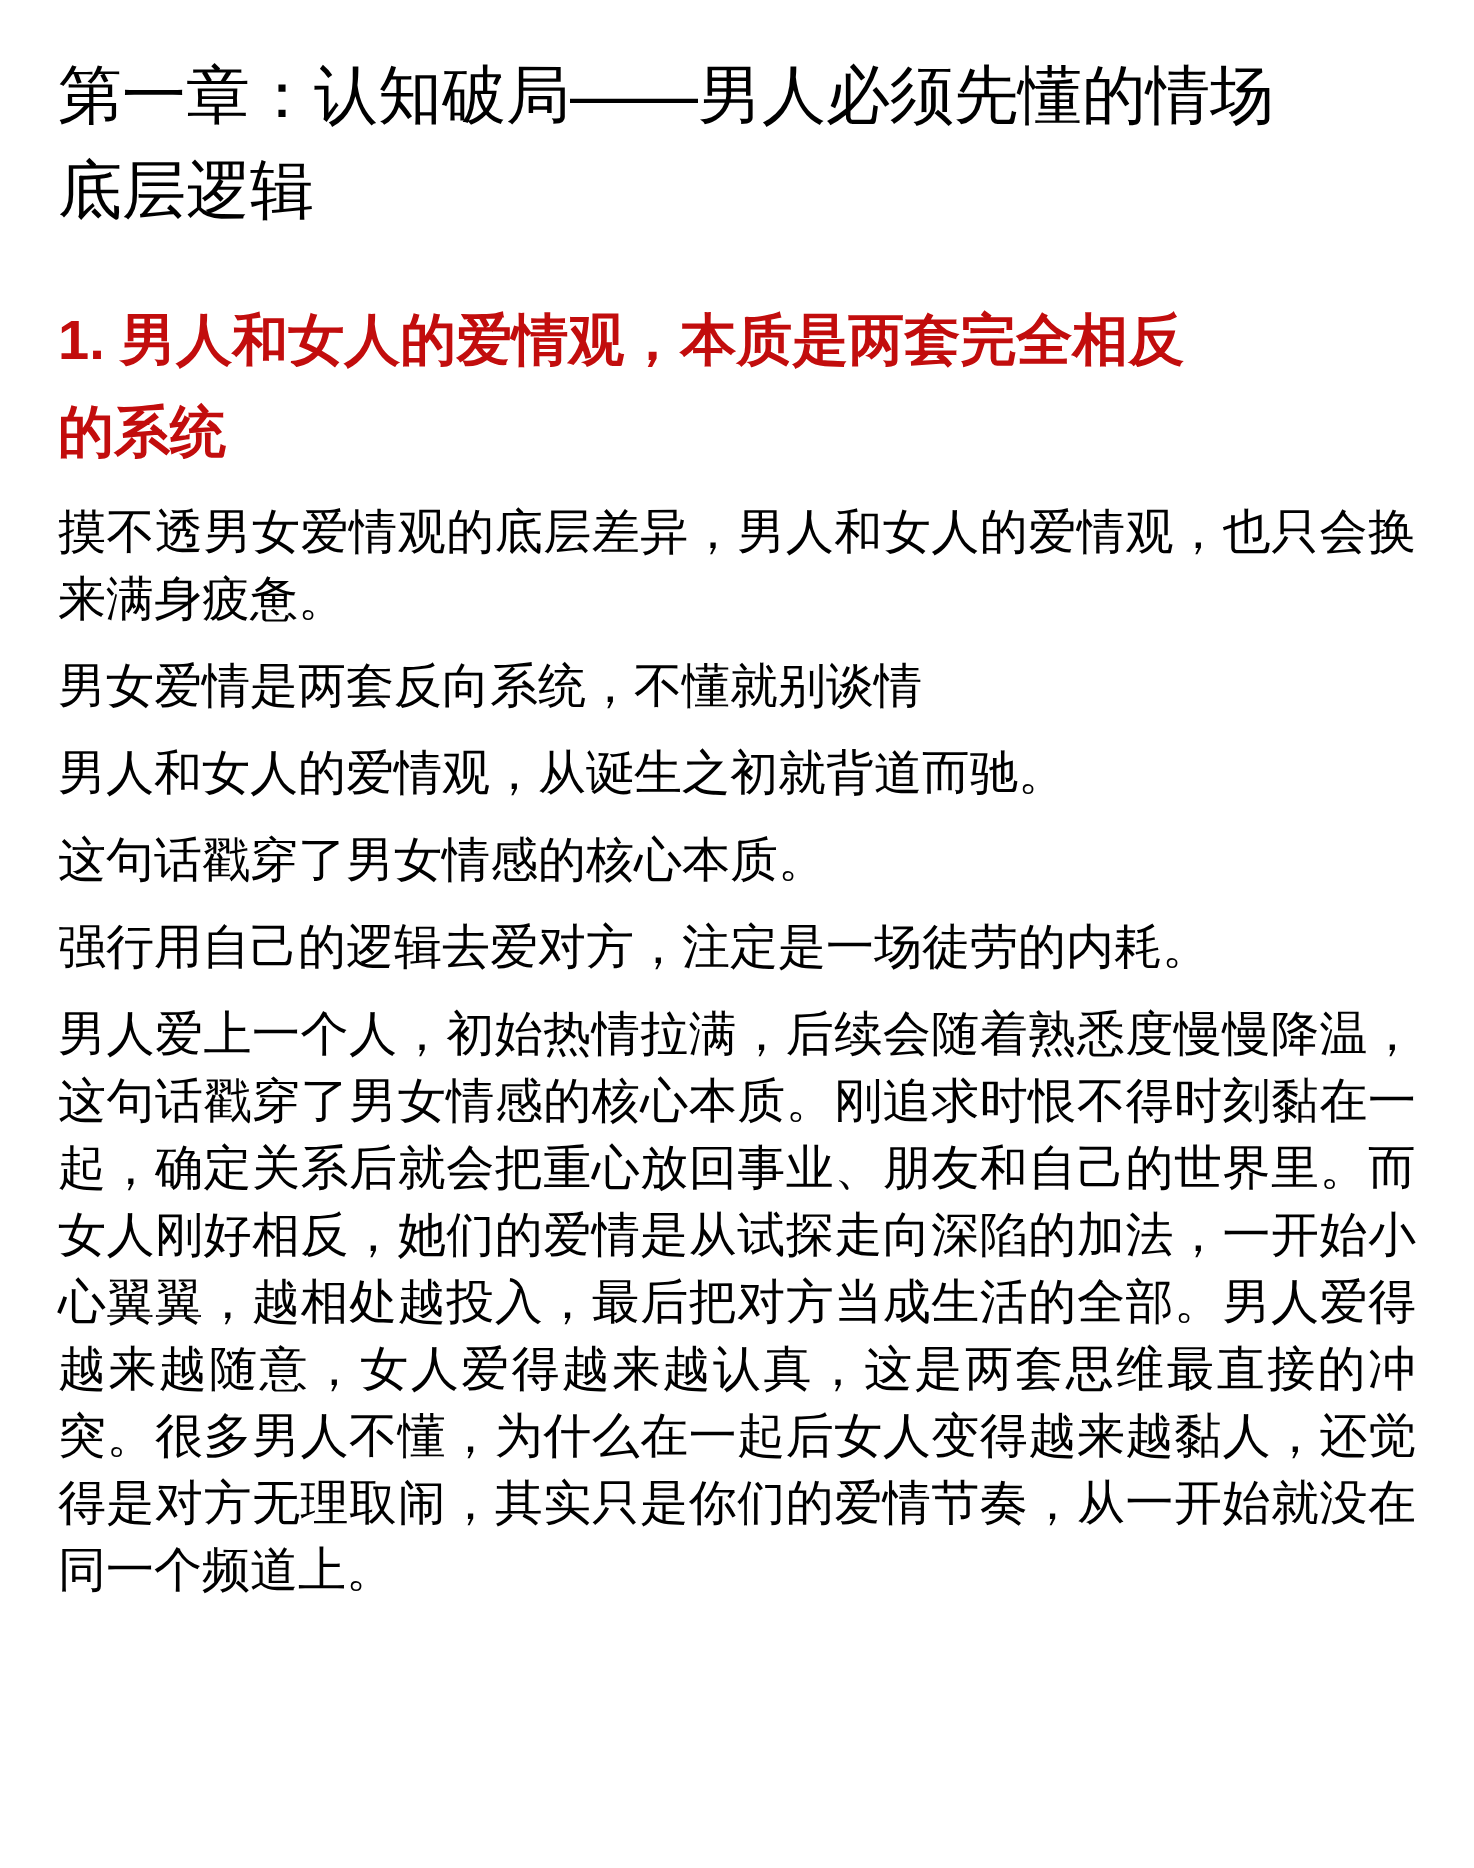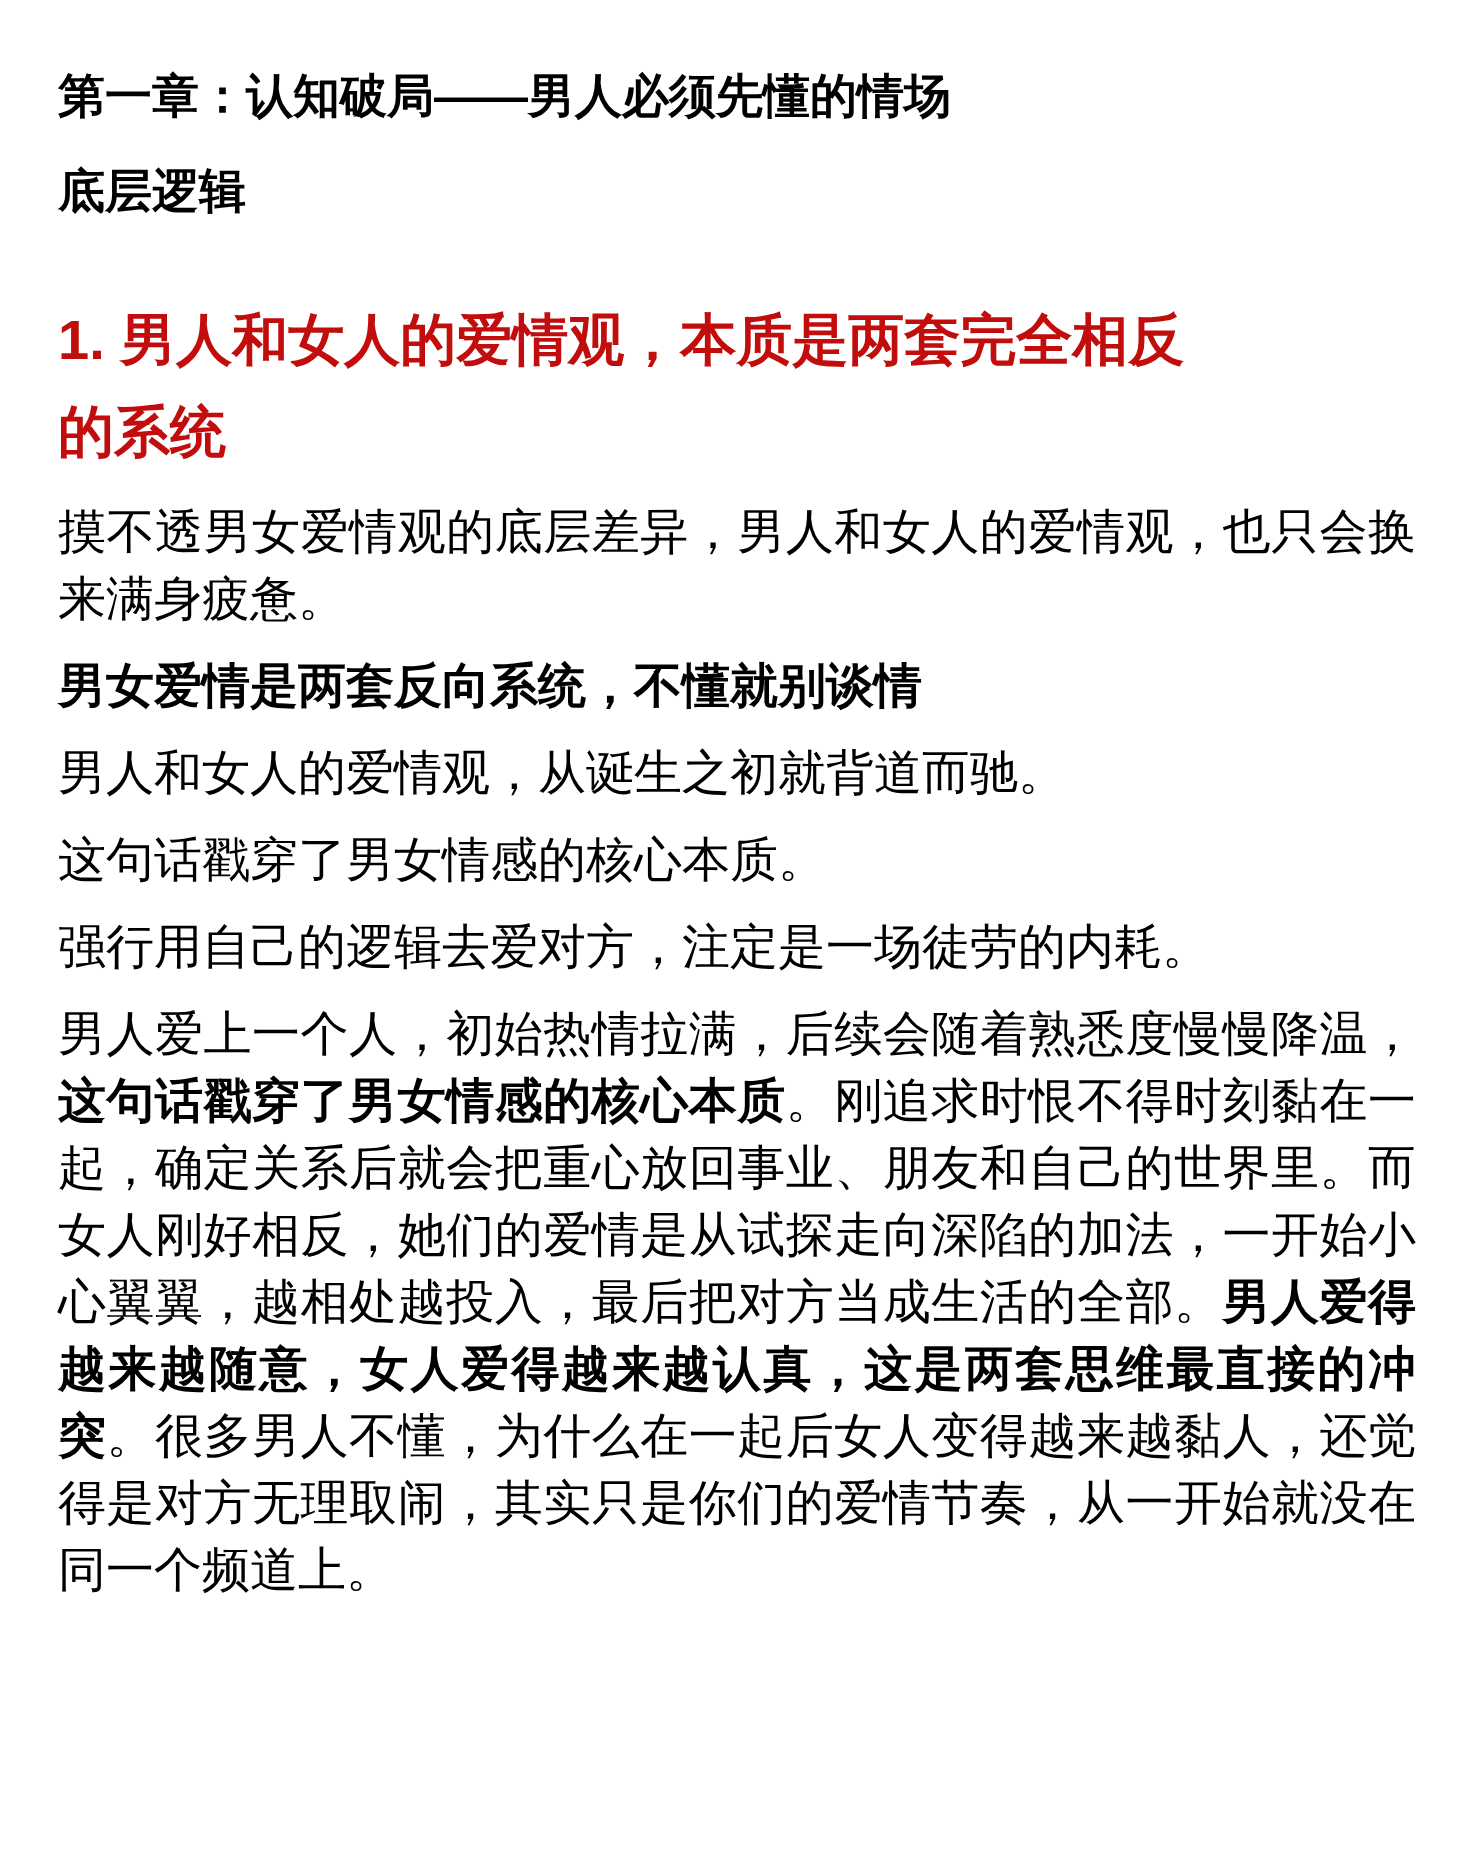--- a/index.html
+++ b/index.html
@@ -11,23 +11,23 @@
     width: 1474px;
     height: 1868px;
     box-sizing: border-box;
     padding: 48px 58px 0 58px;
     font-family: "Liberation Sans", "DejaVu Sans", sans-serif;
     color: #000000;
     overflow: hidden;
   }
   .chapter-title {
     margin: 0 0 56px 0;
-    font-size: 47px;
+    font-size: 64px;
     line-height: 95px;
-    font-weight: 700;
+    font-weight: 400;
     color: #000000;
     letter-spacing: 0;
   }
   .section-heading {
     margin: 0 0 20px 0;
     font-size: 56px;
     line-height: 92px;
     font-weight: 900;
   }
   .article p {
@@ -35,21 +35,21 @@
     font-size: 48px;
     line-height: 67px;
     font-weight: 400;
     text-align: justify;
     text-justify: inter-ideograph;
   }
   .article p.subheading {
     font-weight: 700;
   }
   .article span.bold {
-    font-weight: 700;
+    font-weight: 400;
     margin-top: 36px;
   }
 </style>
 </head>
 <body>
 
 <h1 class="chapter-title">
   <div>第一章：认知破局——男人必须先懂的情场</div>
   <div>底层逻辑</div>
 </h1>

